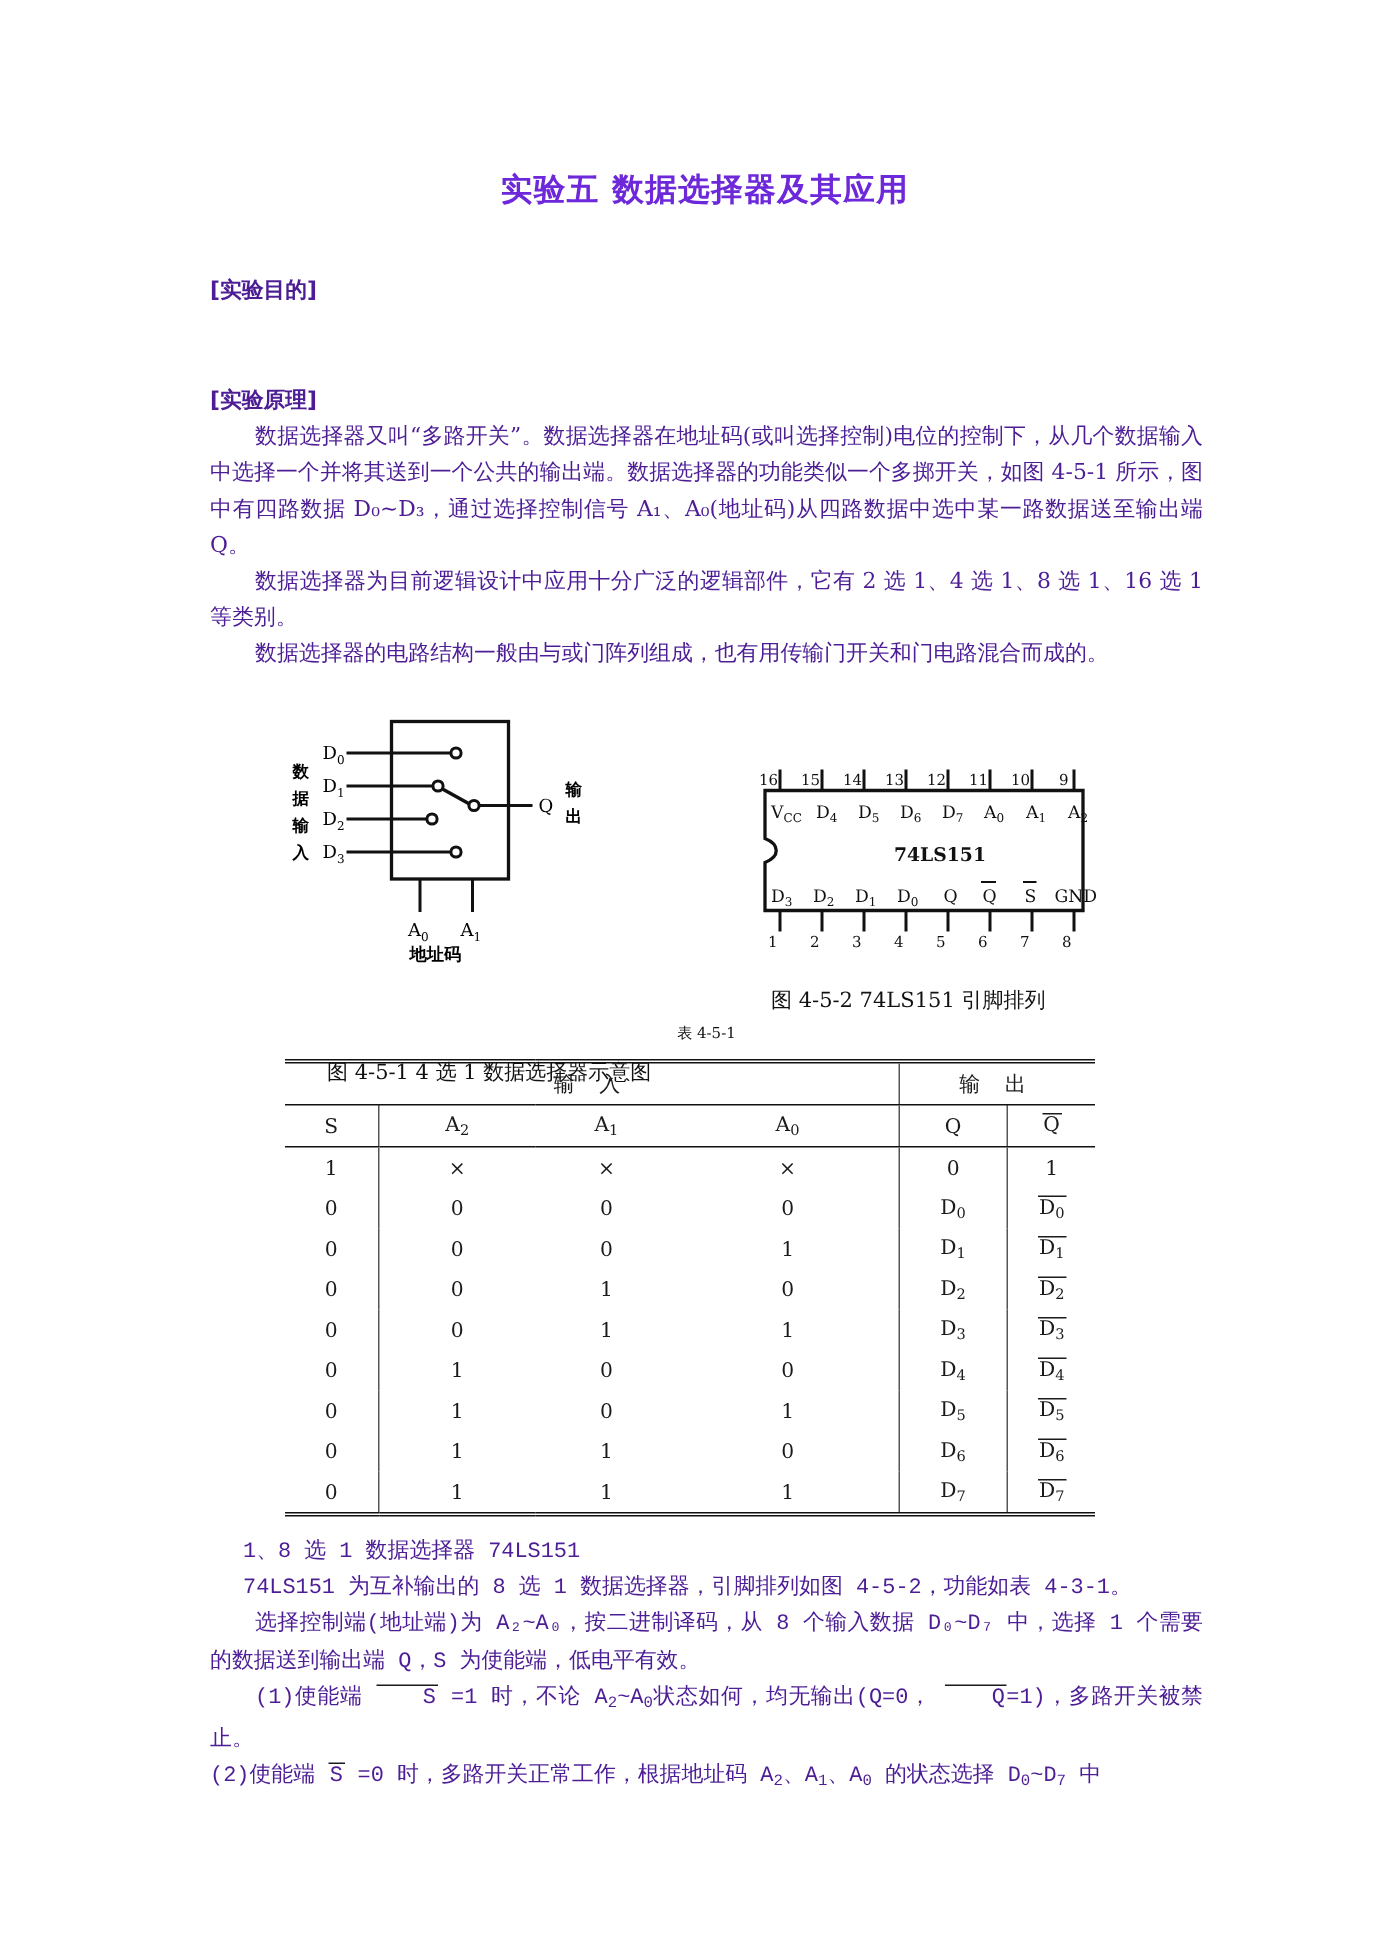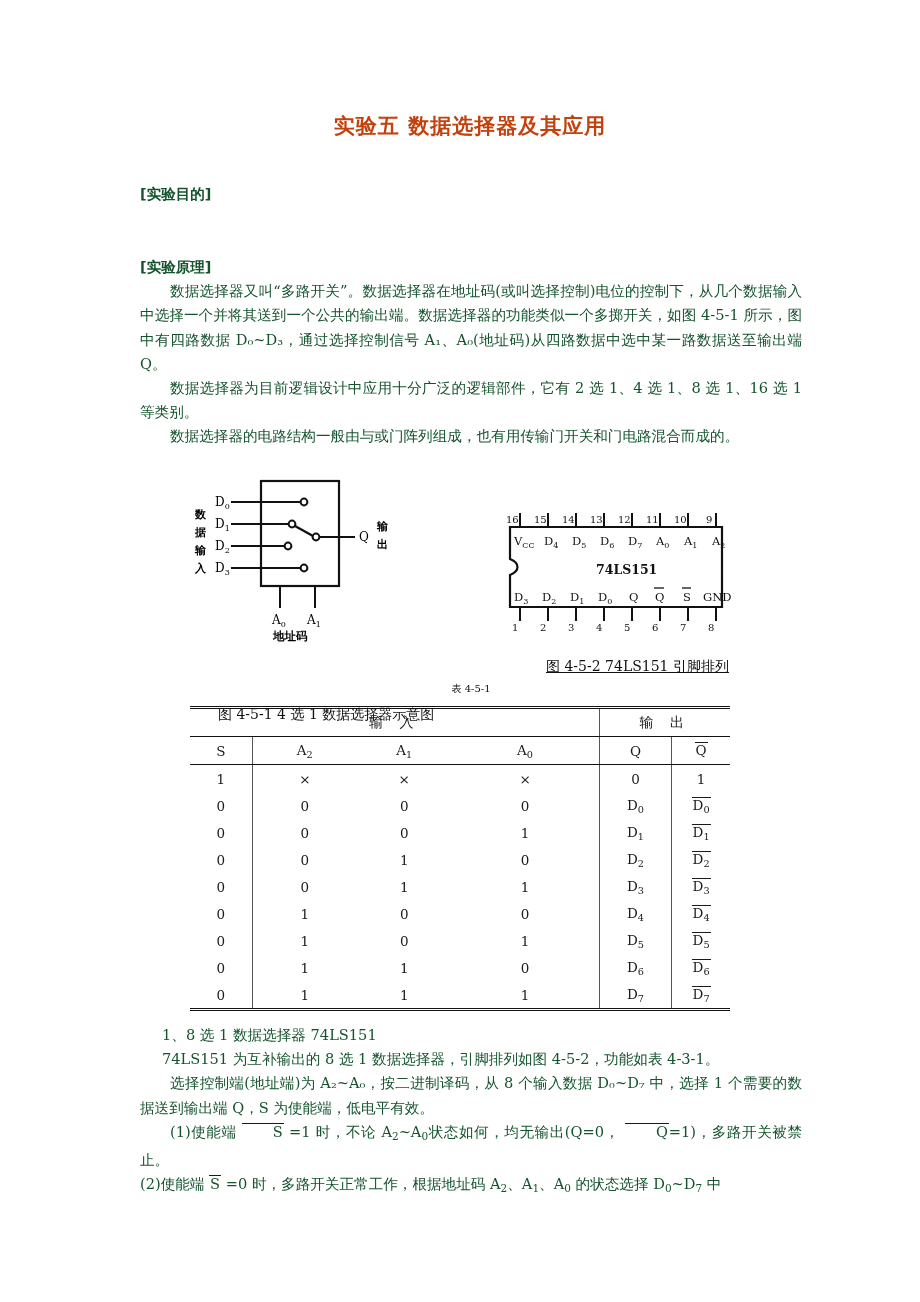--- a/index.html
+++ b/index.html
@@ -26,32 +26,32 @@
   .doc-title {
     position: absolute;
     left: 140px;
     top: 112px;
     width: 660px;
     text-align: center;
     font-family: "DejaVu Sans", "Liberation Sans", sans-serif;
     font-size: 21px;
     font-weight: bold;
     letter-spacing: 1px;
-    color: #c2410c;
+    color: #6d28d9;
   }
 
   
   .body-block {
     position: absolute;
     left: 140px;
     width: 662px;
     font-size: 14.6px;
     line-height: 24.2px;
     text-align: justify;
-    color: #14532d;
+    color: #4c1d95;
   }
   .section-head {
     font-family: "DejaVu Sans", "Liberation Sans", sans-serif;
     font-size: 14.5px;
     font-weight: bold;
   }
   .indent1 { text-indent: 22px; }
   .indent2 { text-indent: 30px; }
   sub { font-size: 0.72em; vertical-align: -0.28em; }
   .fig-captions {
@@ -63,24 +63,23 @@
   }
   .cap-left {
     position: absolute;
     left: 78px;
     top: 0;
     white-space: nowrap;
     margin-top: 48px;
   }
   .cap-right {
     position: absolute;
-    left: 406px;
+    left: 374px;
     top: 0;
     white-space: nowrap;
-    text-decoration: underline;
   }
 
   
   .table-title {
     position: absolute;
     left: 140px;
     top: 682px;
     width: 662px;
     text-align: center;
     font-size: 10px;
@@ -358,21 +357,21 @@
         <td class="bd-bot-thick">0</td>
         <td class="bd-bot-thick vline-l">1</td>
         <td class="bd-bot-thick">1</td>
         <td class="bd-bot-thick">1</td>
         <td class="bd-bot-thick vline-l"><span>D<sub>7</sub></span></td>
         <td class="bd-bot-thick vline-l"><span class="ol">D<sub>7</sub></span></td>
       </tr>
     </tbody>
   </table>
 
-  <div class="body-block" style="top:1023px;">
+  <div class="body-block" style="top:1023px;font-family:Liberation Mono, monospace;">
     <div class="indent1">1、8 选 1 数据选择器 74LS151</div>
     <div class="indent1">74LS151 为互补输出的 8 选 1 数据选择器，引脚排列如图 4-5-2，功能如表 4-3-1。</div>
     <div class="indent2">选择控制端(地址端)为 A₂~A₀，按二进制译码，从 8 个输入数据 D₀~D₇ 中，选择 1 个需要的数据送到输出端 Q，S 为使能端，低电平有效。</div>
     <div class="indent2">
       (1)使能端 <span class="ol">S</span> =1 时，不论 A<sub>2</sub>~A<sub>0</sub>状态如何，均无输出(Q=0， <span class="ol">Q</span>=1)，多路开关被禁止。
     </div>
     <div>
       (2)使能端 <span class="ol">S</span> =0 时，多路开关正常工作，根据地址码 A<sub>2</sub>、A<sub>1</sub>、A<sub>0</sub> 的状态选择 D<sub>0</sub>~D<sub>7</sub> 中
     </div>
   </div>

